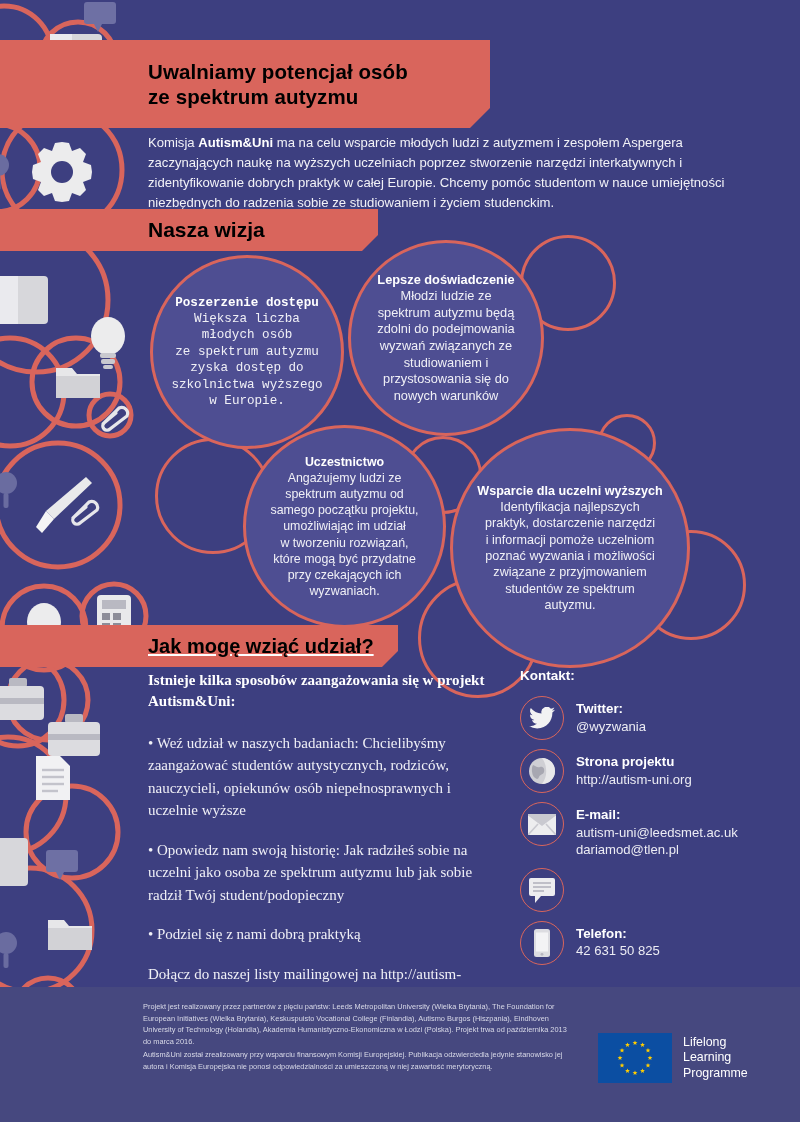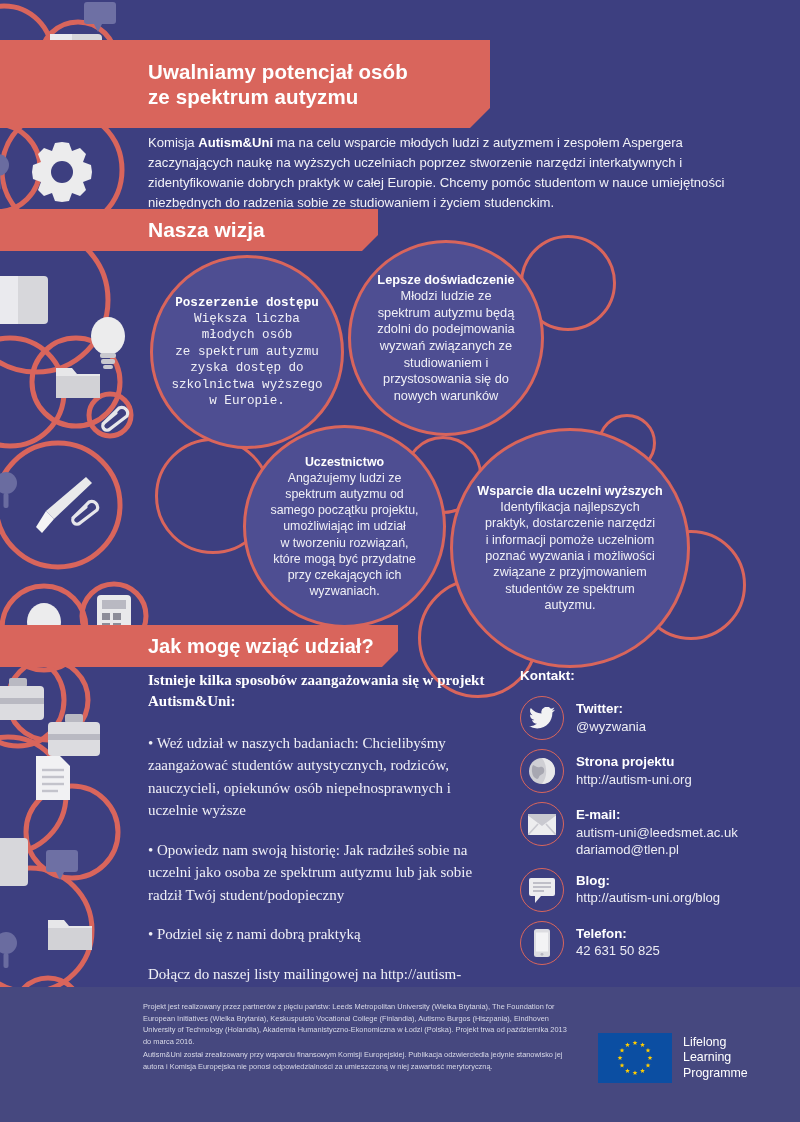--- a/index.html
+++ b/index.html
@@ -19,40 +19,41 @@
 
   
   .banner{
     position:absolute;
     background:#d9655c;
     display:flex;align-items:center;
     box-sizing:border-box;
     z-index:6;
   }
   .banner .btxt{
-    font-weight:bold;color:#ffffff;
+    font-weight:bold;color:#000000;
     line-height:1.22;
     white-space:pre-line;
   }
   #banner-main{
     left:0;top:40px;width:490px;height:88px;
     padding-left:148px;
     clip-path:polygon(0 0,490px 0,490px 68px,470px 88px,0 88px);
   }
   #banner-main .btxt{font-size:20.5px;letter-spacing:.1px;}
   #banner-vision{
     left:0;top:209px;width:378px;height:42px;
     padding-left:148px;
     clip-path:polygon(0 0,378px 0,378px 26px,362px 42px,0 42px);
   }
   #banner-vision .btxt{font-size:21px;}
   #banner-participate{
     left:0;top:625px;width:398px;height:42px;
     padding-left:148px;
     clip-path:polygon(0 0,398px 0,398px 26px,382px 42px,0 42px);
+    text-decoration:underline;
   }
   #banner-participate .btxt{font-size:20px;}
 
   
   #intro{
     position:absolute;left:148px;top:133px;width:598px;
     font-size:13.1px;line-height:1.52;color:#f2f2f7;z-index:5;
   }
   #intro b{font-weight:bold;color:#ffffff;}
 
@@ -401,24 +402,20 @@
         <svg width="26" height="26" viewBox="0 0 26 26">
             <rect x="0" y="1" width="26" height="18" rx="2" fill="#ededef"></rect>
             <path d="M6,19 L6,26 L12,19 Z" fill="#ededef"></path>
             <g stroke="#bfbfc8" stroke-width="2">
               <path d="M4,6 h18"></path>
               <path d="M4,10 h18"></path>
               <path d="M4,14 h11"></path>
             </g>
           </svg>
       </div>
-      <div class="cmeta">
-        <div class="clabel">Blog:</div>
-        <div class="cvalue">http://autism-uni.org/blog</div>
-      </div>
     </div>
 
     <div class="crow">
       <div class="cicon">
         <svg width="16" height="28" viewBox="0 0 16 28">
             <rect width="16" height="28" rx="2.5" fill="#dcdce1"></rect>
             <rect x="2" y="3.5" width="12" height="19" fill="#f3f3f5"></rect>
             <circle cx="8" cy="25.3" r="1.4" fill="#b5b5bf"></circle>
           </svg>
       </div>

